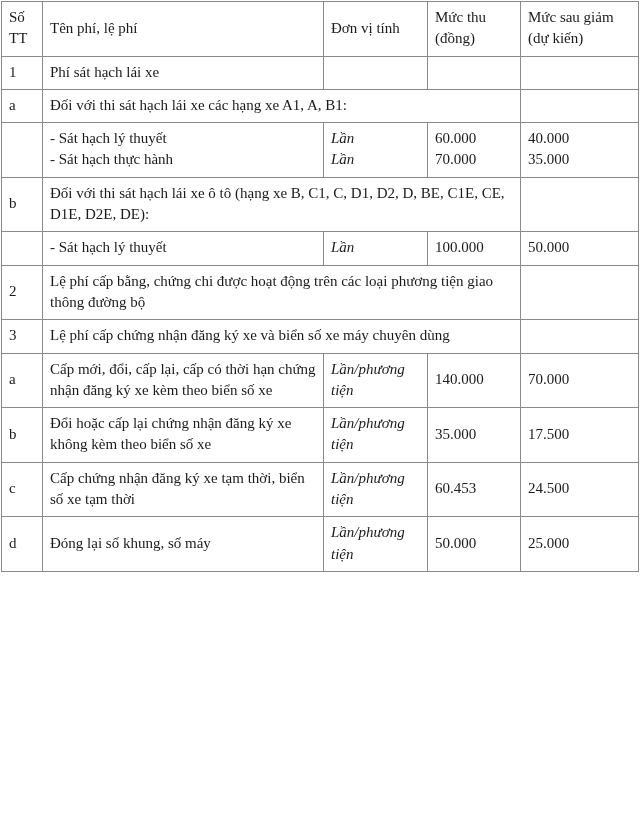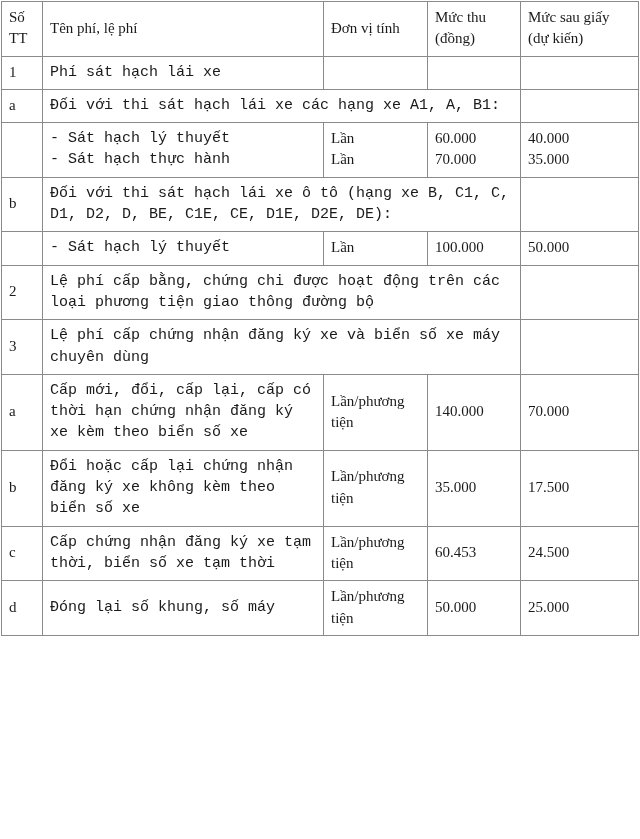--- a/index.html
+++ b/index.html
@@ -43,22 +43,22 @@
     padding: 7px 7px 8px 8px;
   }
   
   col.c-stt   { width: 41px; }
   col.c-name  { width: 281px; }
   col.c-unit  { width: 104px; }
   col.c-fee   { width: 93px; }
   col.c-disc  { width: 118px; }
 
   td.stt { text-align: left; padding-left: 9px; vertical-align: middle; }
-  td.name { text-align: left; font-family: Liberation Mono, monospace; }
-  td.unit { text-align: left; }
+  td.name { text-align: left; }
+  td.unit { text-align: left; font-style: italic; }
   td.fee, td.disc { text-align: left; }
 
   
   td.va-top { vertical-align: top; }
   td.va-mid { vertical-align: middle; }
 
   .nowrapline { white-space: pre-line; }
 </style>
 </head>
 <body>
@@ -73,21 +73,21 @@
       <col class="c-disc">
     </colgroup>
     <thead>
       <tr>
         <th class="nowrapline">Số
 TT</th>
         <th class="nowrapline">Tên phí, lệ phí</th>
         <th class="nowrapline">Đơn vị tính</th>
         <th class="nowrapline">Mức thu
 (đồng)</th>
-        <th class="nowrapline">Mức sau giấy
+        <th class="nowrapline">Mức sau giảm
 (dự kiến)</th>
       </tr>
     </thead>
     <tbody id="table-body">
         <tr>
           <td class="stt nowrapline va-mid">1</td>
           <td class="name nowrapline va-mid">Phí sát hạch lái xe</td>
           <td class="unit nowrapline va-mid"></td>
           <td class="fee nowrapline va-mid"></td>
           <td class="disc nowrapline va-mid"></td>

